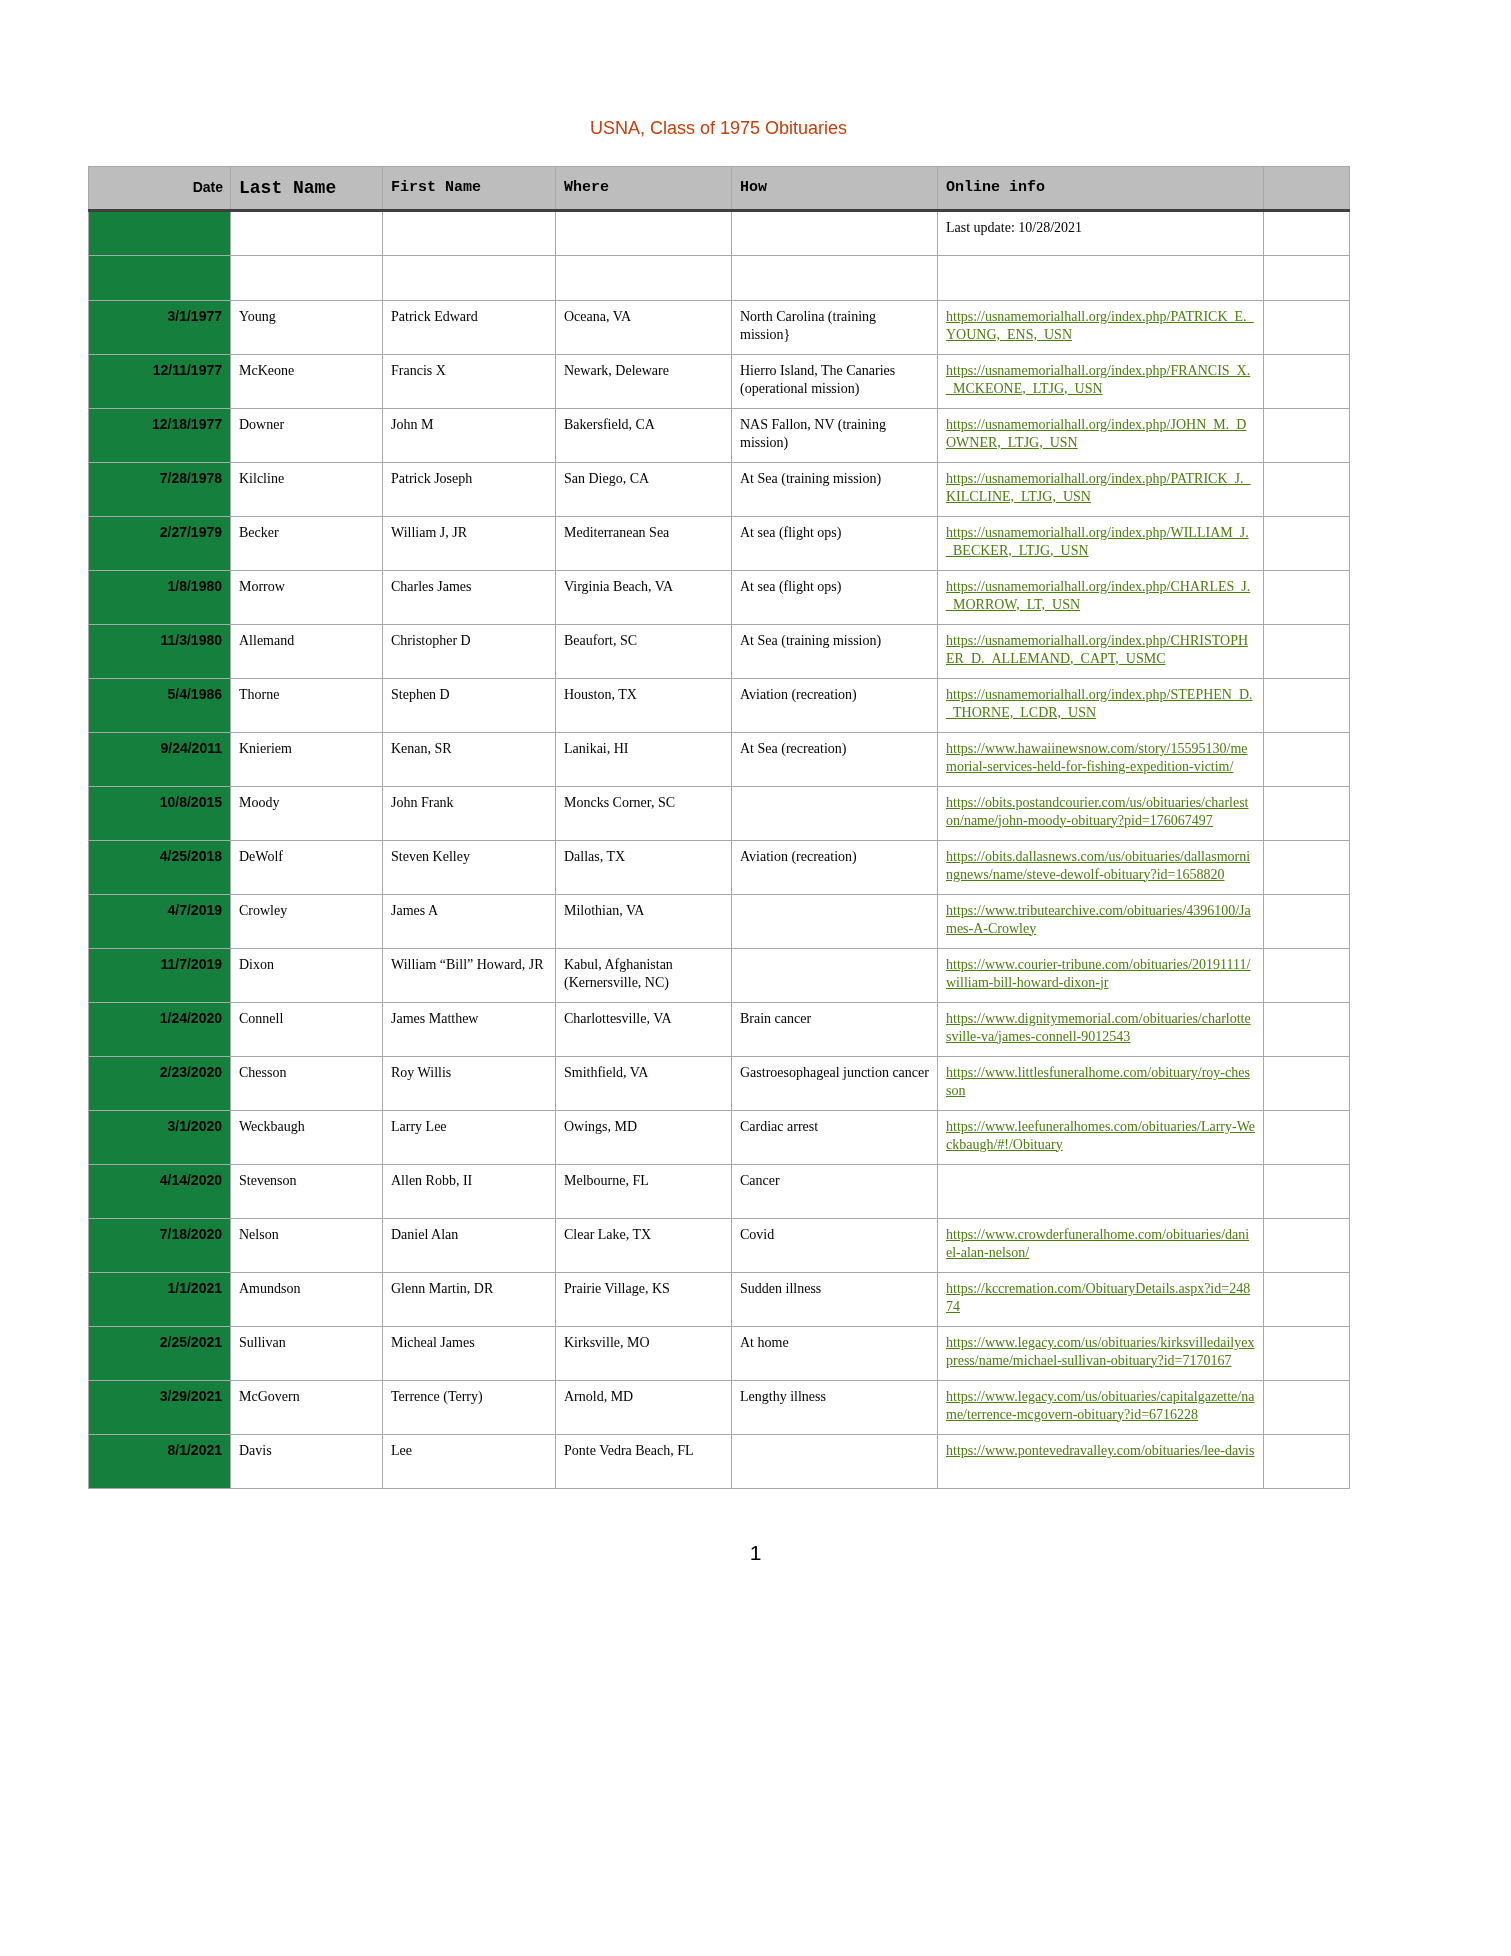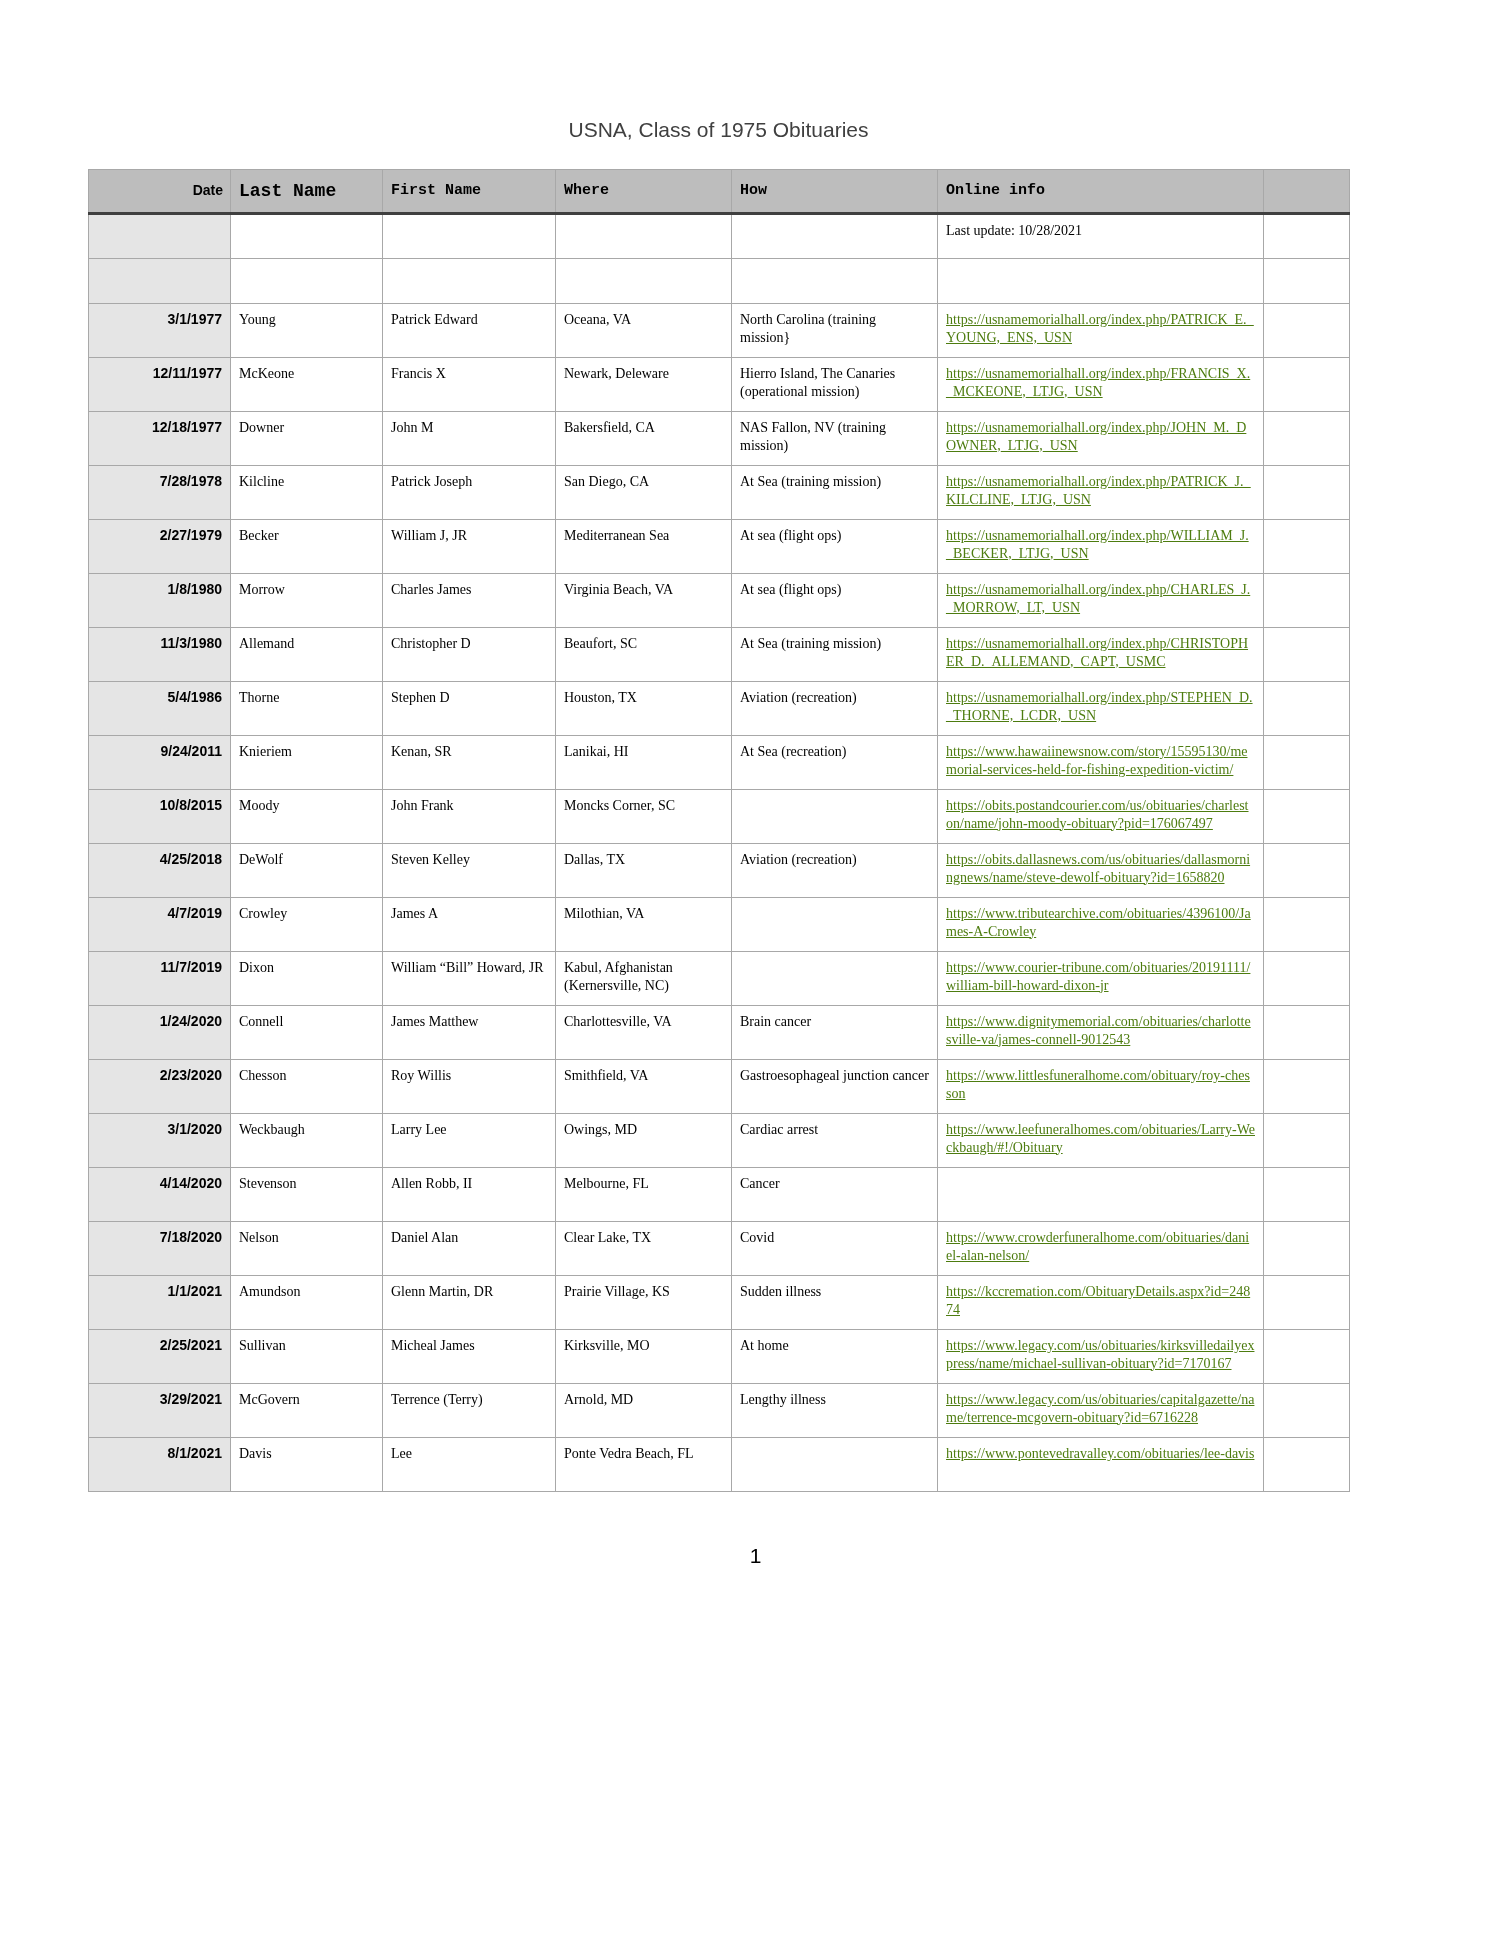--- a/index.html
+++ b/index.html
@@ -11,22 +11,22 @@
     background: #ffffff;
     font-family: "Liberation Serif", serif;
     color: #000;
     overflow: hidden;
   }
   .title-band {
     margin: 118px 0 12px 88px;
     width: 1261px;
     text-align: center;
     font-family: "Liberation Sans", sans-serif;
-    font-size: 21px;
-    color: #404040;
+    font-size: 18px;
+    color: #c2410c;
   }
   table.obit {
     margin: 27px 0 0 88px;
     width: 1261px;
     border-collapse: collapse;
     table-layout: fixed;
   }
   table.obit col.w-date { width: 142px; }
   table.obit col.w-last { width: 152px; }
   table.obit col.w-first { width: 173px; }
@@ -53,21 +53,21 @@
     font-weight: bold;
   }
   tr.head th.c-date {
     text-align: right;
     font-family: "Liberation Sans", sans-serif;
     font-size: 14px;
     padding-right: 7px;
   }
   tr.head th.c-last { font-size: 18px; }
   td.c-date {
-    background: #e5e5e5;
+    background: #15803d;
     border-right: 2px solid #4a4a4a;
     font-family: "Liberation Sans", sans-serif;
     font-weight: bold;
     font-size: 14px;
     text-align: right;
     padding-right: 7px;
   }
   td.c-last { font-size: 18px; padding-top: 9px; }
   td.c-link a {
     color: #4d7c0f;

